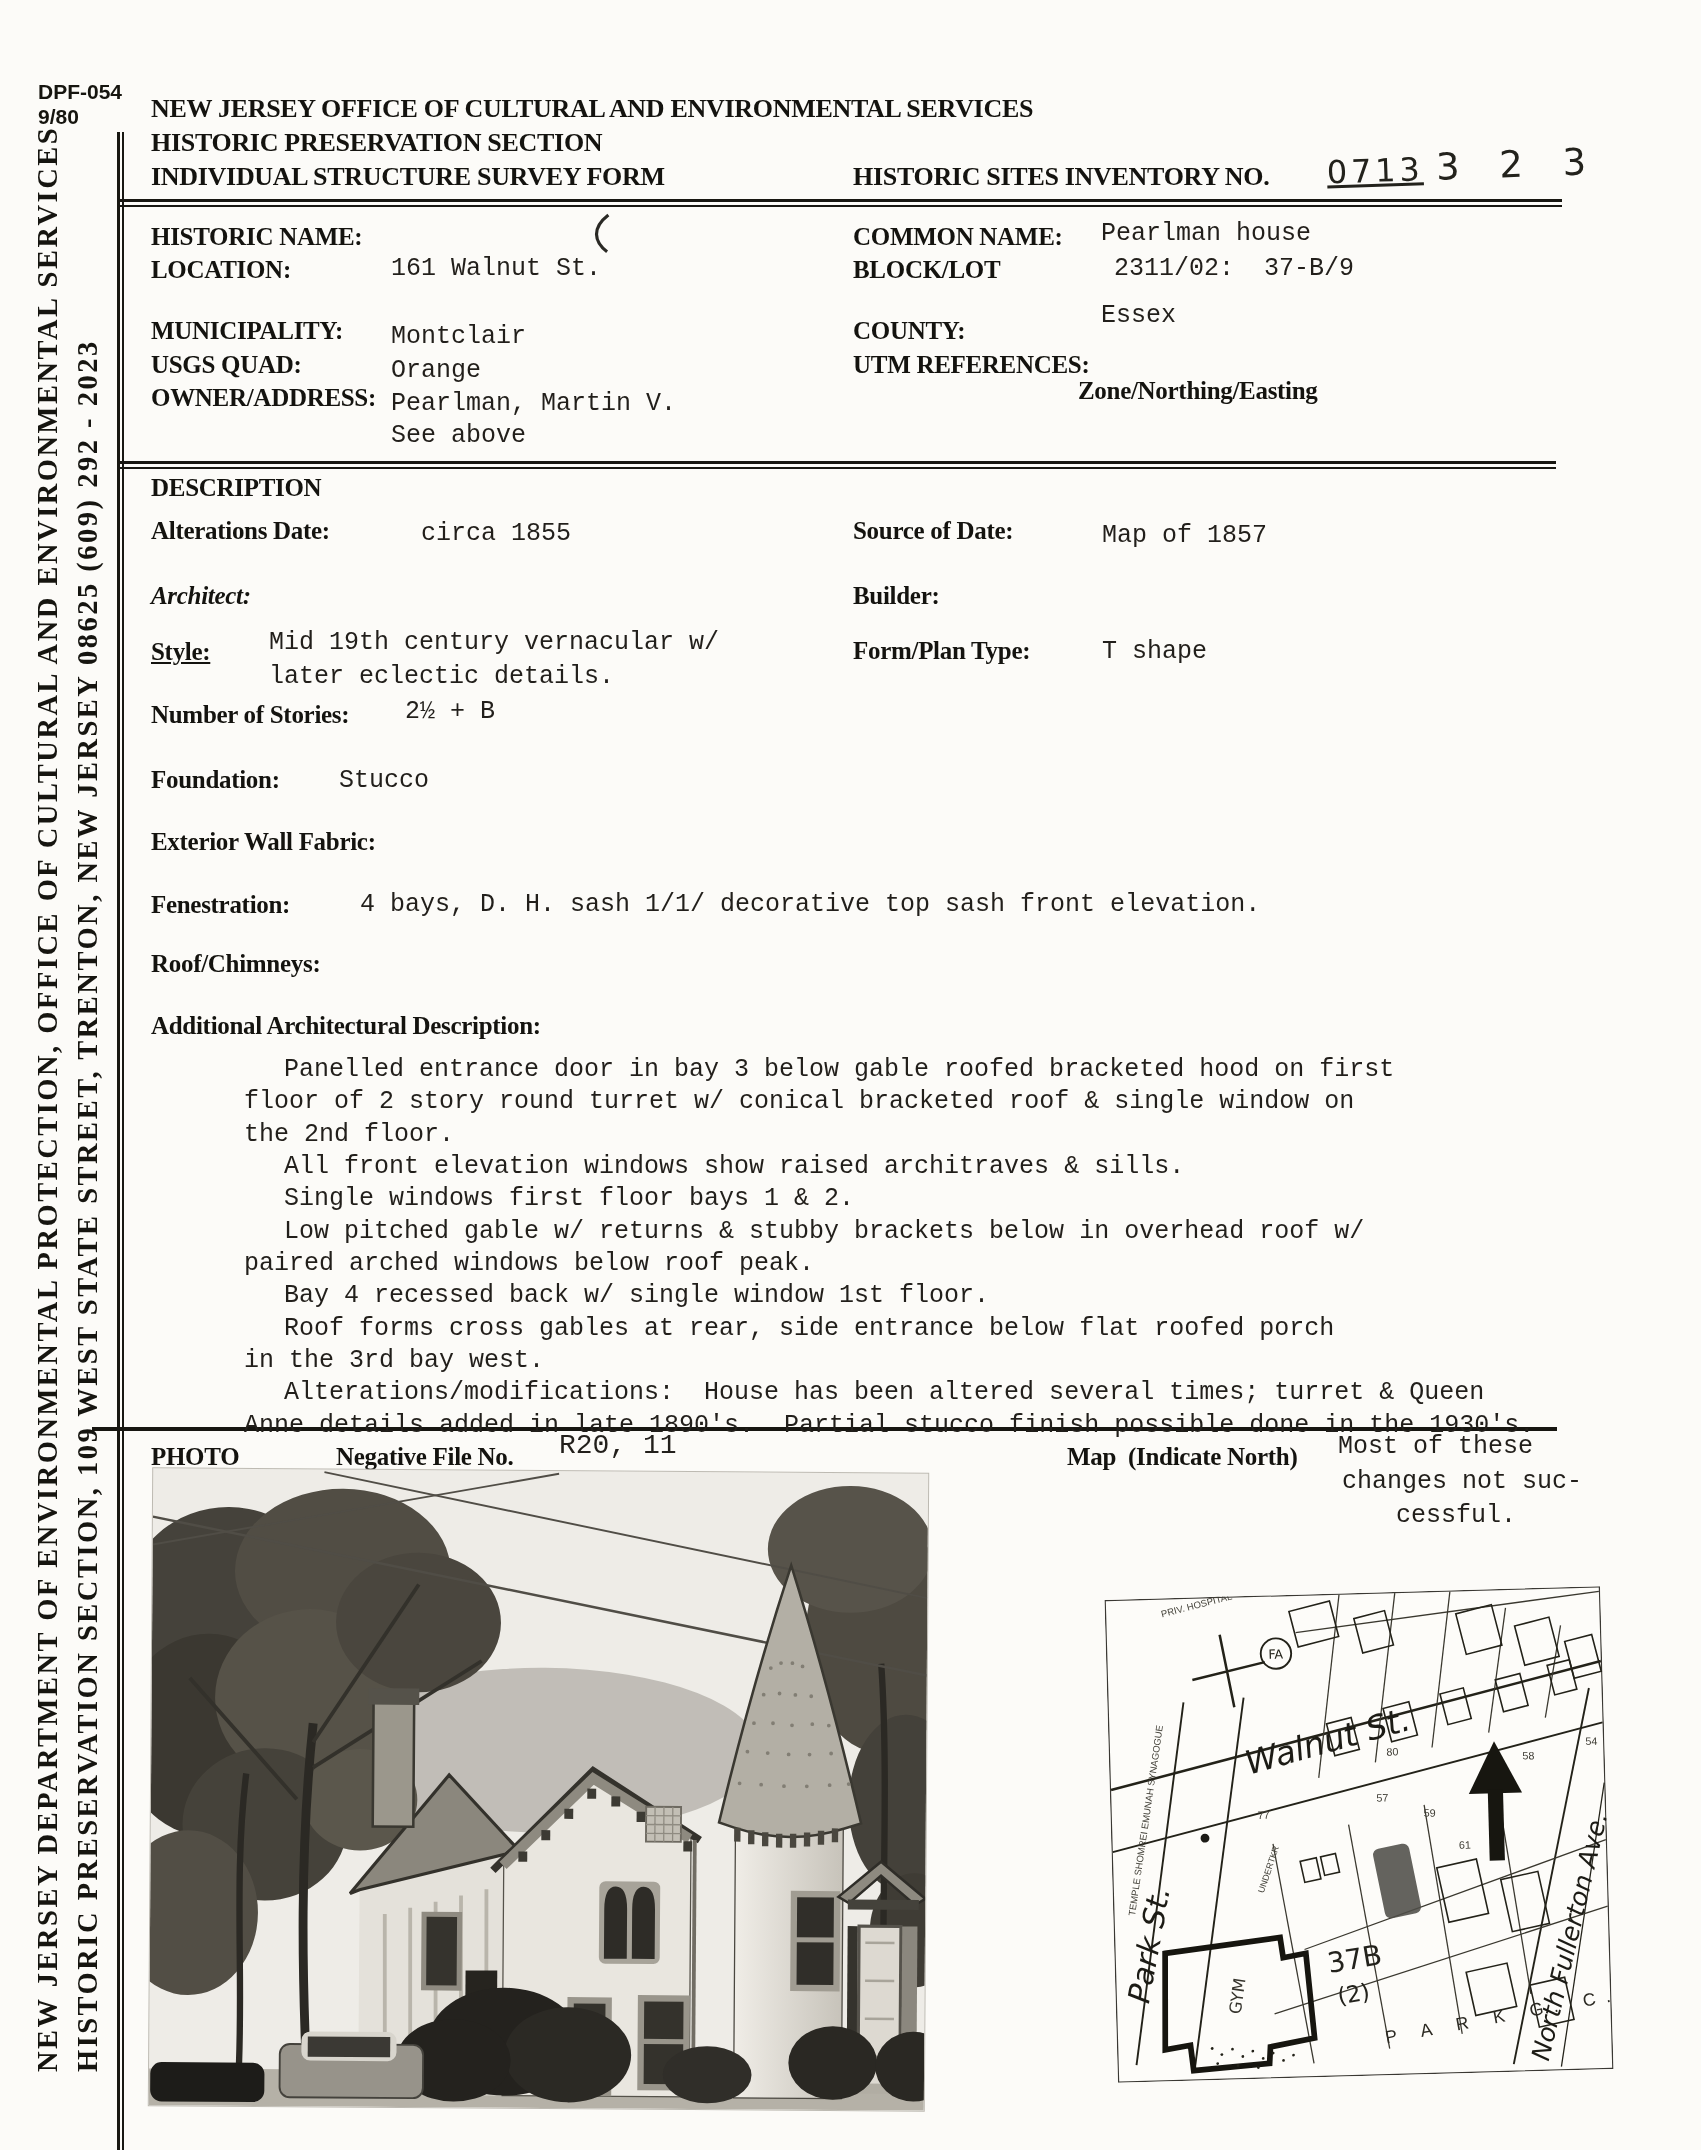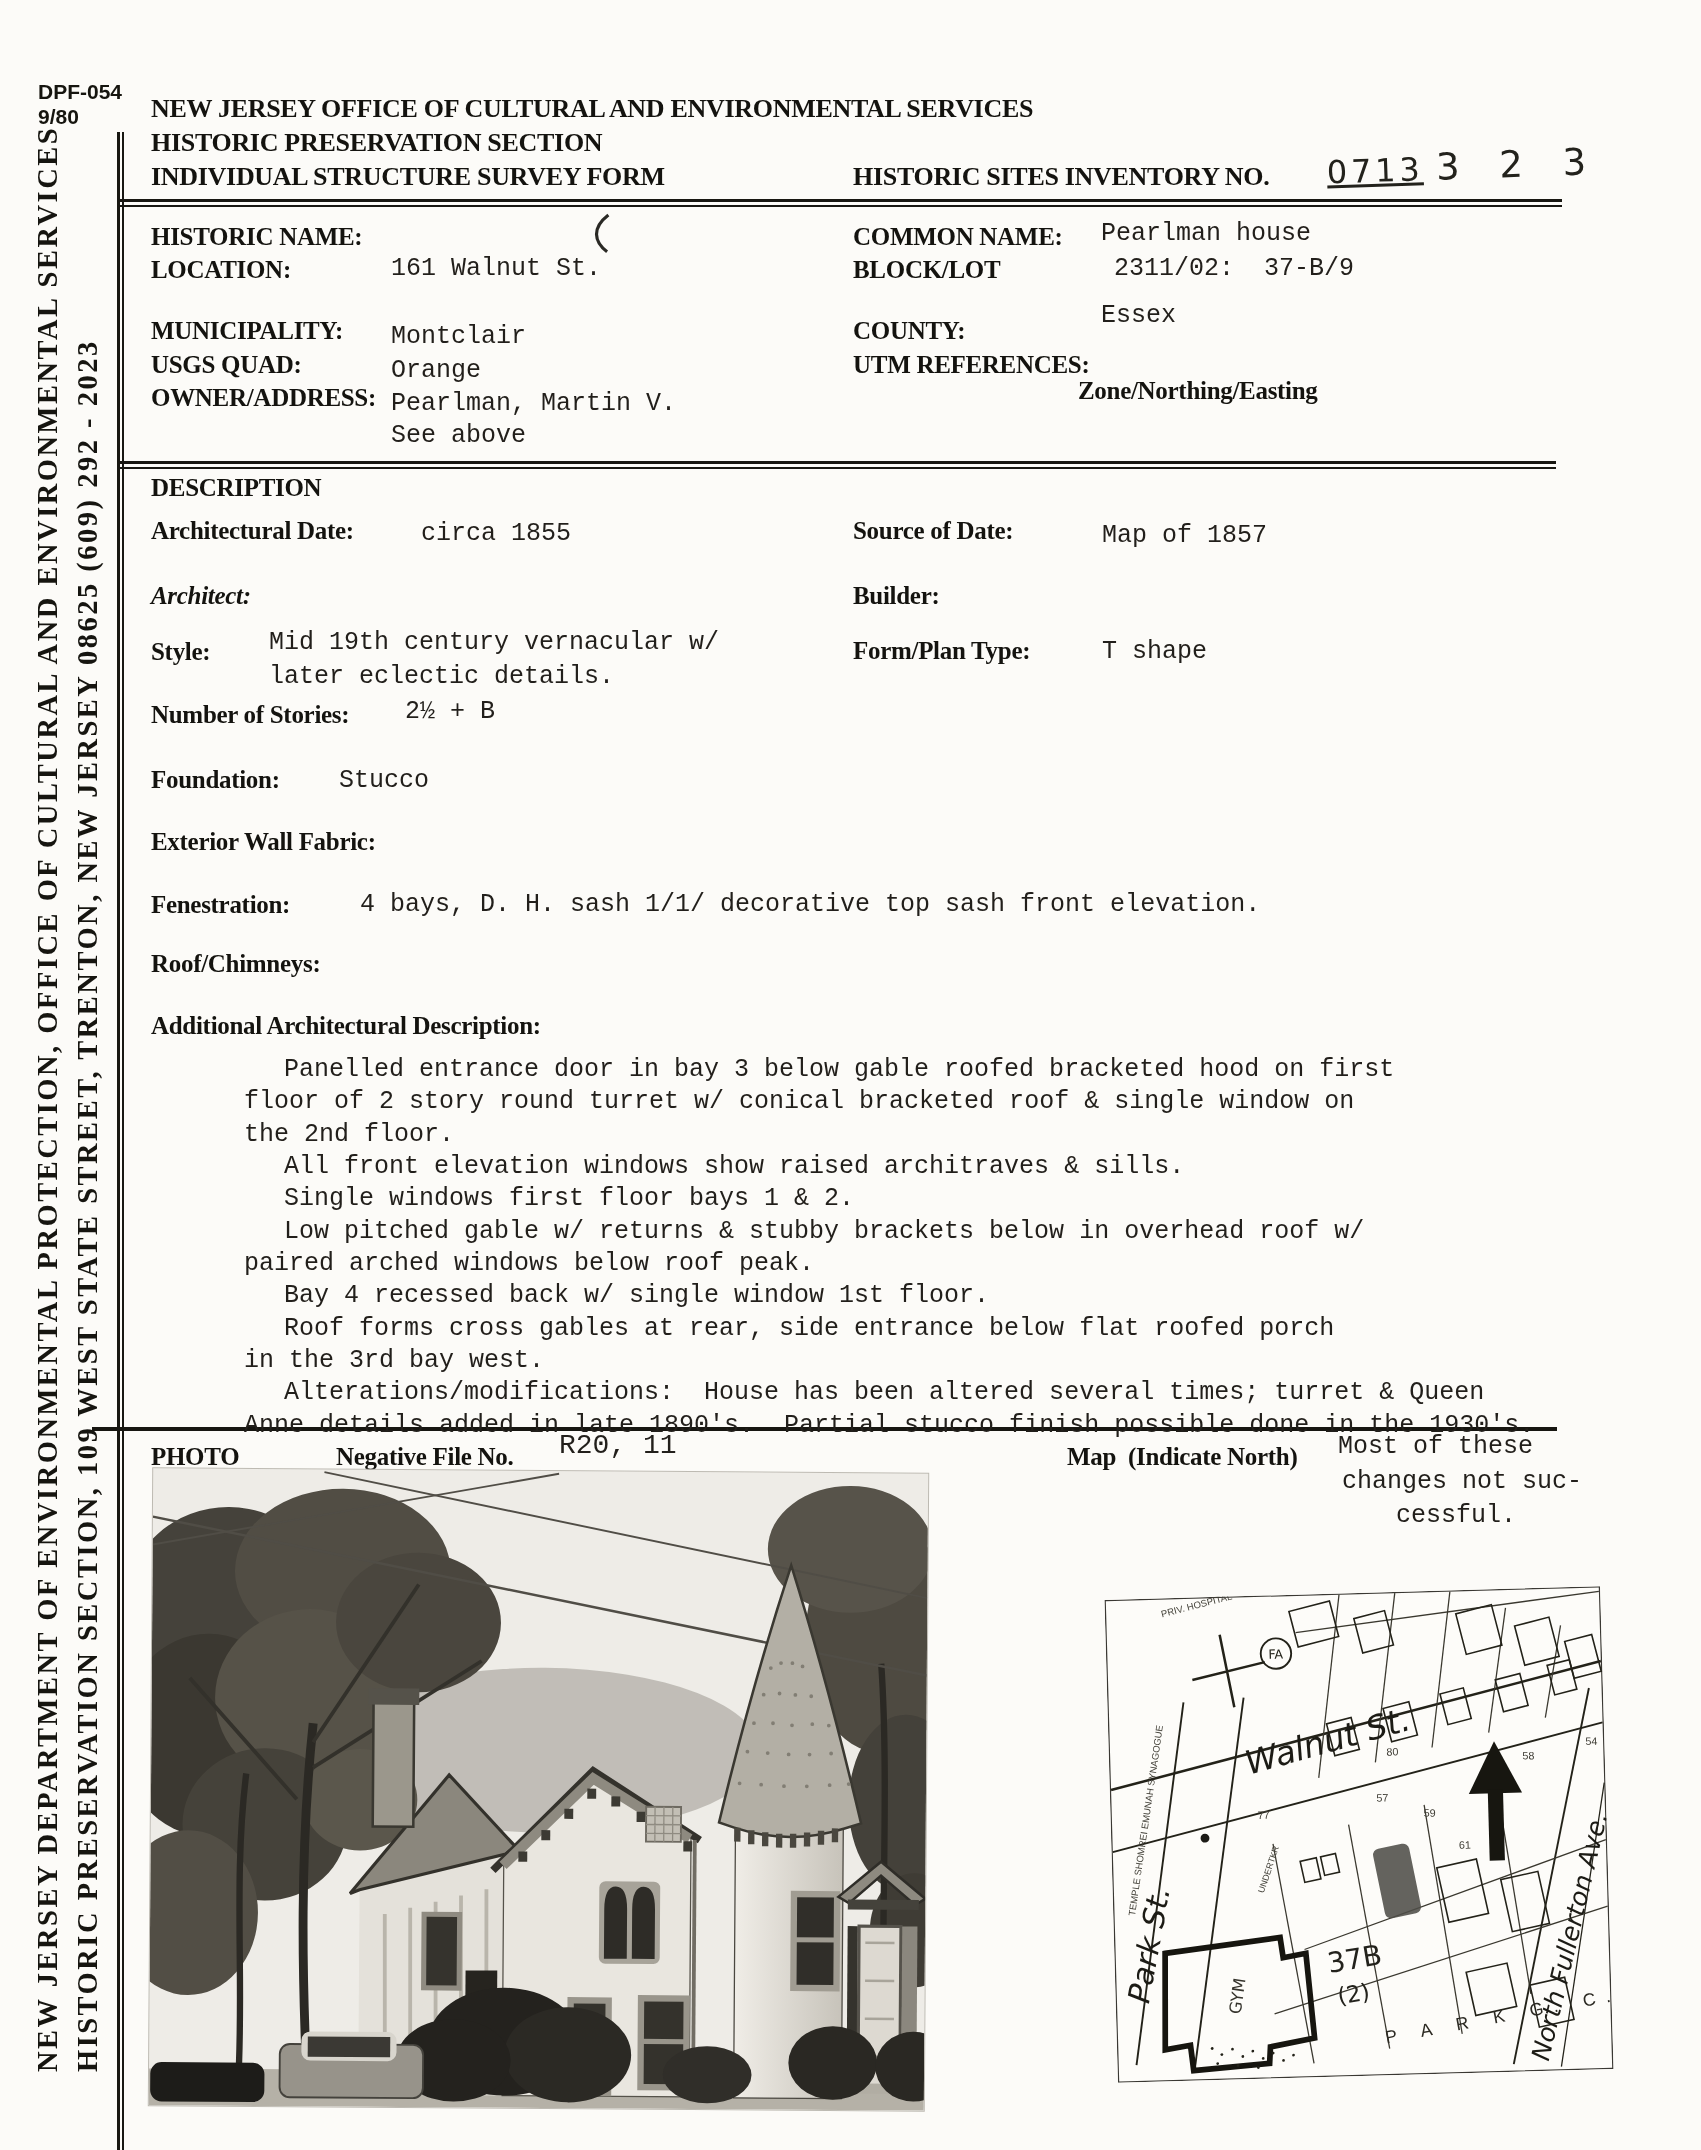--- a/index.html
+++ b/index.html
@@ -78,29 +78,29 @@
   <div class="abs mono" style="left:391px;top:356px;">Orange</div>
   <div class="abs lbl" style="left:853px;top:351px;">UTM REFERENCES:</div>
 
   <div class="abs lbl" style="left:151px;top:384px;">OWNER/ADDRESS:</div>
   <div class="abs mono" style="left:391px;top:389px;">Pearlman, Martin V.</div>
   <div class="abs lbl" style="left:1078px;top:377px;">Zone/Northing/Easting</div>
   <div class="abs mono" style="left:391px;top:421px;">See above</div>
 
   <div class="abs lbl" style="left:151px;top:474px;font-size:25px;">DESCRIPTION</div>
 
-  <div class="abs lbl" style="left:151px;top:517px;">Architectural Date:</div>
+  <div class="abs lbl" style="left:151px;top:517px;">Alterations Date:</div>
   <div class="abs mono" style="left:421px;top:519px;">circa 1855</div>
   <div class="abs lbl" style="left:853px;top:517px;">Source of Date:</div>
   <div class="abs mono" style="left:1102px;top:521px;">Map of 1857</div>
 
   <div class="abs lbl" style="left:151px;top:582px;font-style:italic;">Architect:</div>
   <div class="abs lbl" style="left:853px;top:582px;">Builder:</div>
 
-  <div class="abs lbl" style="left:151px;top:638px;">Style:</div>
+  <div class="abs lbl" style="left:151px;top:638px;text-decoration:underline;">Style:</div>
   <div class="abs mono" style="left:269px;top:628px;">Mid 19th century vernacular w/</div>
   <div class="abs mono" style="left:269px;top:662px;">later eclectic details.</div>
   <div class="abs lbl" style="left:853px;top:637px;">Form/Plan Type:</div>
   <div class="abs mono" style="left:1102px;top:637px;">T shape</div>
 
   <div class="abs lbl" style="left:151px;top:701px;">Number of Stories:</div>
   <div class="abs mono" style="left:405px;top:697px;">2½ + B</div>
 
   <div class="abs lbl" style="left:151px;top:766px;">Foundation:</div>
   <div class="abs mono" style="left:339px;top:766px;">Stucco</div>

